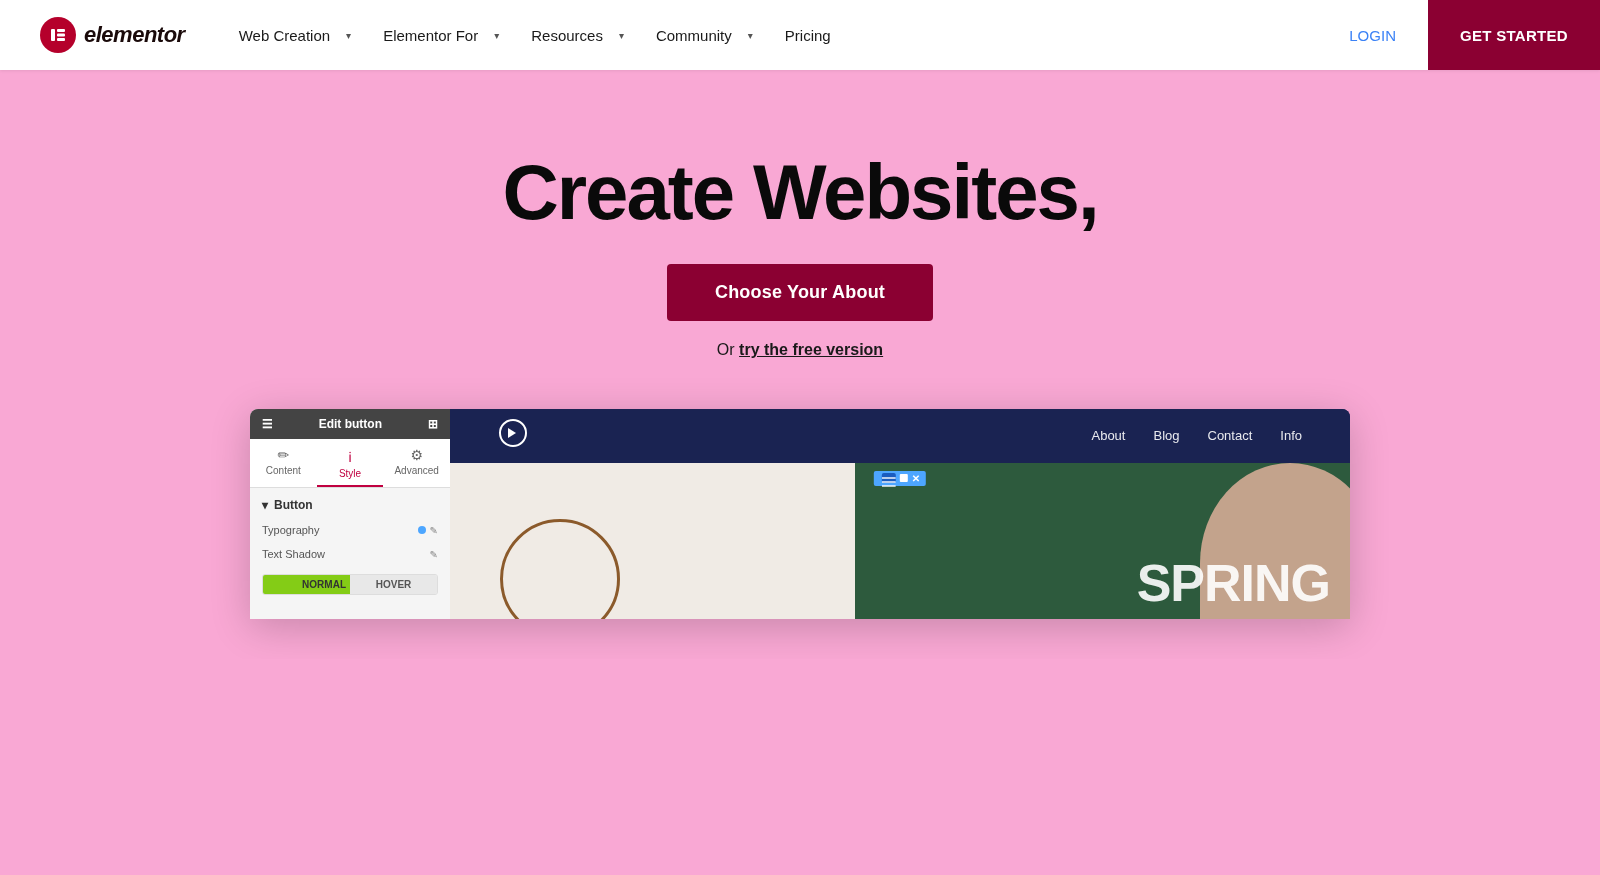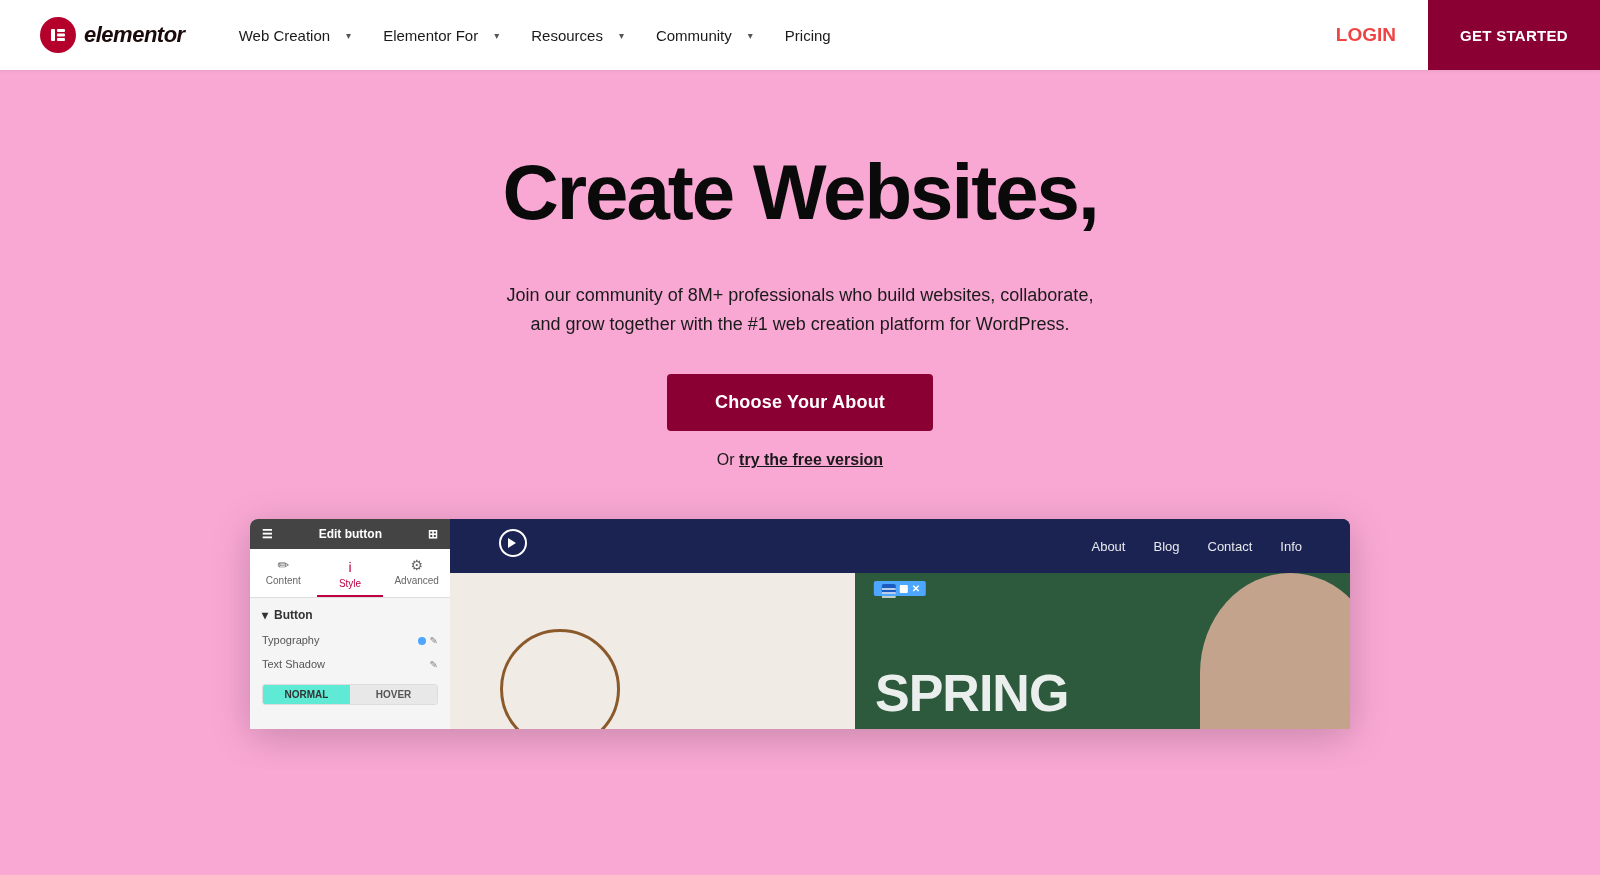--- a/index.html
+++ b/index.html
@@ -64,23 +64,23 @@
       font-size: 10px;
       color: #555;
       margin-top: 1px;
     }
     .nav-right {
       display: flex;
       align-items: center;
       gap: 16px;
     }
     .login-btn {
-      font-size: 19px;
-      font-weight: 700;
-      color: #ef4444;
+      font-size: 15px;
+      font-weight: 400;
+      color: #3b82f6;
       cursor: pointer;
       padding: 8px 16px;
     }
     .get-started-btn {
       background: #8b0032;
       color: #fff;
       font-size: 15px;
       font-weight: 700;
       padding: 9px 32px;
       height: 70px;
@@ -96,21 +96,21 @@
       background: #f9a8d4;
       text-align: center;
       padding: 80px 40px 40px;
     }
     .hero-title {
       font-size: 78px;
       font-weight: 900;
       color: #0a0a0a;
       line-height: 1.1;
       letter-spacing: -2px;
-      margin-bottom: 45px;
+      margin-bottom: 28px;
       max-width: 900px;
       margin-left: auto;
       margin-right: auto;
     }
     .hero-subtitle {
       font-size: 18px;
       color: #1a1a1a;
       line-height: 1.6;
       max-width: 620px;
       margin: 0 auto 36px;
@@ -213,21 +213,21 @@
       font-size: 10px;
     }
     .nh-tab {
       flex: 1;
       text-align: center;
       padding: 4px;
       background: #e8e8e8;
       color: #555;
       font-weight: 600;
     }
-    .nh-tab.active { background: #5eead4; color: #333; }
+    .nh-tab.active { background: #84cc16; color: #333; text-align: right; }
 
     
     .editor-right {
       flex: 1;
       background: #1a2352;
       position: relative;
       overflow: hidden;
     }
     .editor-nav-bar {
       background: #1a2352;
@@ -277,21 +277,21 @@
       bottom: -20px;
       left: 50px;
     }
     .canvas-right-col {
       width: 55%;
       background: #2d5a3d;
       position: relative;
       overflow: hidden;
       display: flex;
       align-items: flex-end;
-      justify-content: flex-start;
+      justify-content: flex-end;
       padding: 10px 20px;
     }
     .canvas-spring-text {
       font-size: 52px;
       font-weight: 900;
       color: #fff;
       opacity: 0.9;
       line-height: 1;
       letter-spacing: -1px;
     }
@@ -378,21 +378,20 @@
   <div class="nav-right">
     <div class="login-btn">LOGIN</div>
     <div class="get-started-btn">GET STARTED</div>
   </div>
 </nav>
 
 <section class="hero">
   <h1 class="hero-title">
     <span>Create Websites,</span><br>
   </h1>
-  <p class="hero-subtitle">Join our community of 8M+ professionals who build websites, collaborate, and grow together with the #1 web creation platform for WordPress.</p>
   <button class="choose-plan-btn">Choose Your About</button>
   <div class="free-version-text">
     <span>Or </span><span class="free-version-link">try the free version</span>
   </div>
 
   
   <div class="editor-preview">
 
     <div class="editor-left">
       <div class="editor-left-header">

